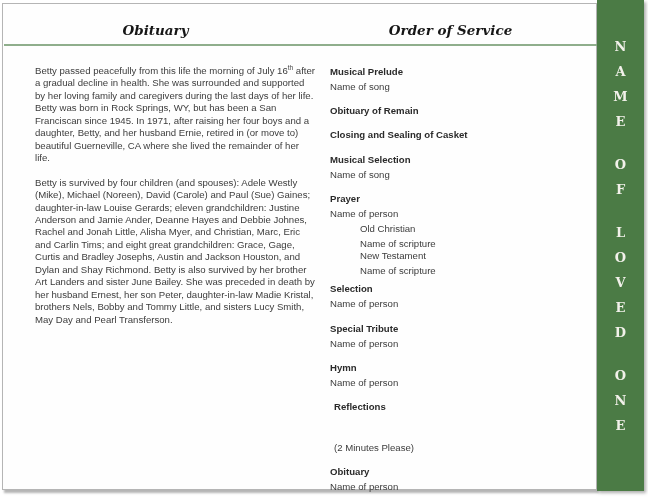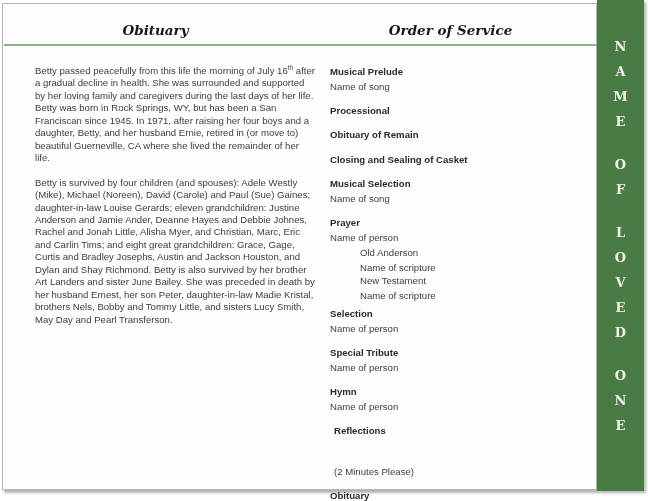--- a/index.html
+++ b/index.html
@@ -86,41 +86,38 @@
       <p><span>Betty is survived by four children (and spouses): Adele Westly (Mike), Michael (Noreen), David (Carole) and Paul (Sue) Gaines;  daughter-in-law Louise Gerards;  eleven grandchildren: Justine Anderson and Jamie Ander, Deanne Hayes and Debbie Johnes, Rachel and Jonah Little, Alisha Myer, and Christian, Marc, Eric and Carlin Tims;  and eight great grandchildren: Grace, Gage, Curtis and Bradley Josephs, Austin and Jackson Houston, and Dylan and Shay Richmond.  Betty is also survived by her brother Art Landers and sister June Bailey.  She was preceded in death by her husband Ernest, her son Peter, daughter-in-law Madie Kristal, brothers Nels, Bobby and Tommy Little, and sisters Lucy Smith, May Day and Pearl Transferson.</span></p>
     </div>
 
   <div class="service-col">
       <div class="entry">
         <span class="term">Musical Prelude</span>
         <span class="leader"></span>
         <span class="value">Name of song</span>
       </div>
       <div class="entry">
-        <span class="term">Processional</span>
-      </div>
-      <div class="entry">
         <span class="term">Obituary of Remain</span>
       </div>
       <div class="entry">
         <span class="term">Closing and Sealing of Casket</span>
       </div>
       <div class="entry">
         <span class="term">Musical Selection</span>
         <span class="leader"></span>
         <span class="value">Name of song</span>
       </div>
       <div class="entry">
         <span class="term">Prayer</span>
         <span class="leader"></span>
         <span class="value">Name of person</span>
       </div>
       <div class="sub-block">
         <div class="entry">
-          <span class="term">Old Anderson</span>
+          <span class="term">Old Christian</span>
           <span class="leader"></span>
           <span class="value">Name of scripture</span>
         </div>
         <div class="entry">
           <span class="term">New Testament</span>
           <span class="leader"></span>
           <span class="value">Name of scripture</span>
         </div>
       </div>
       <div class="entry">

